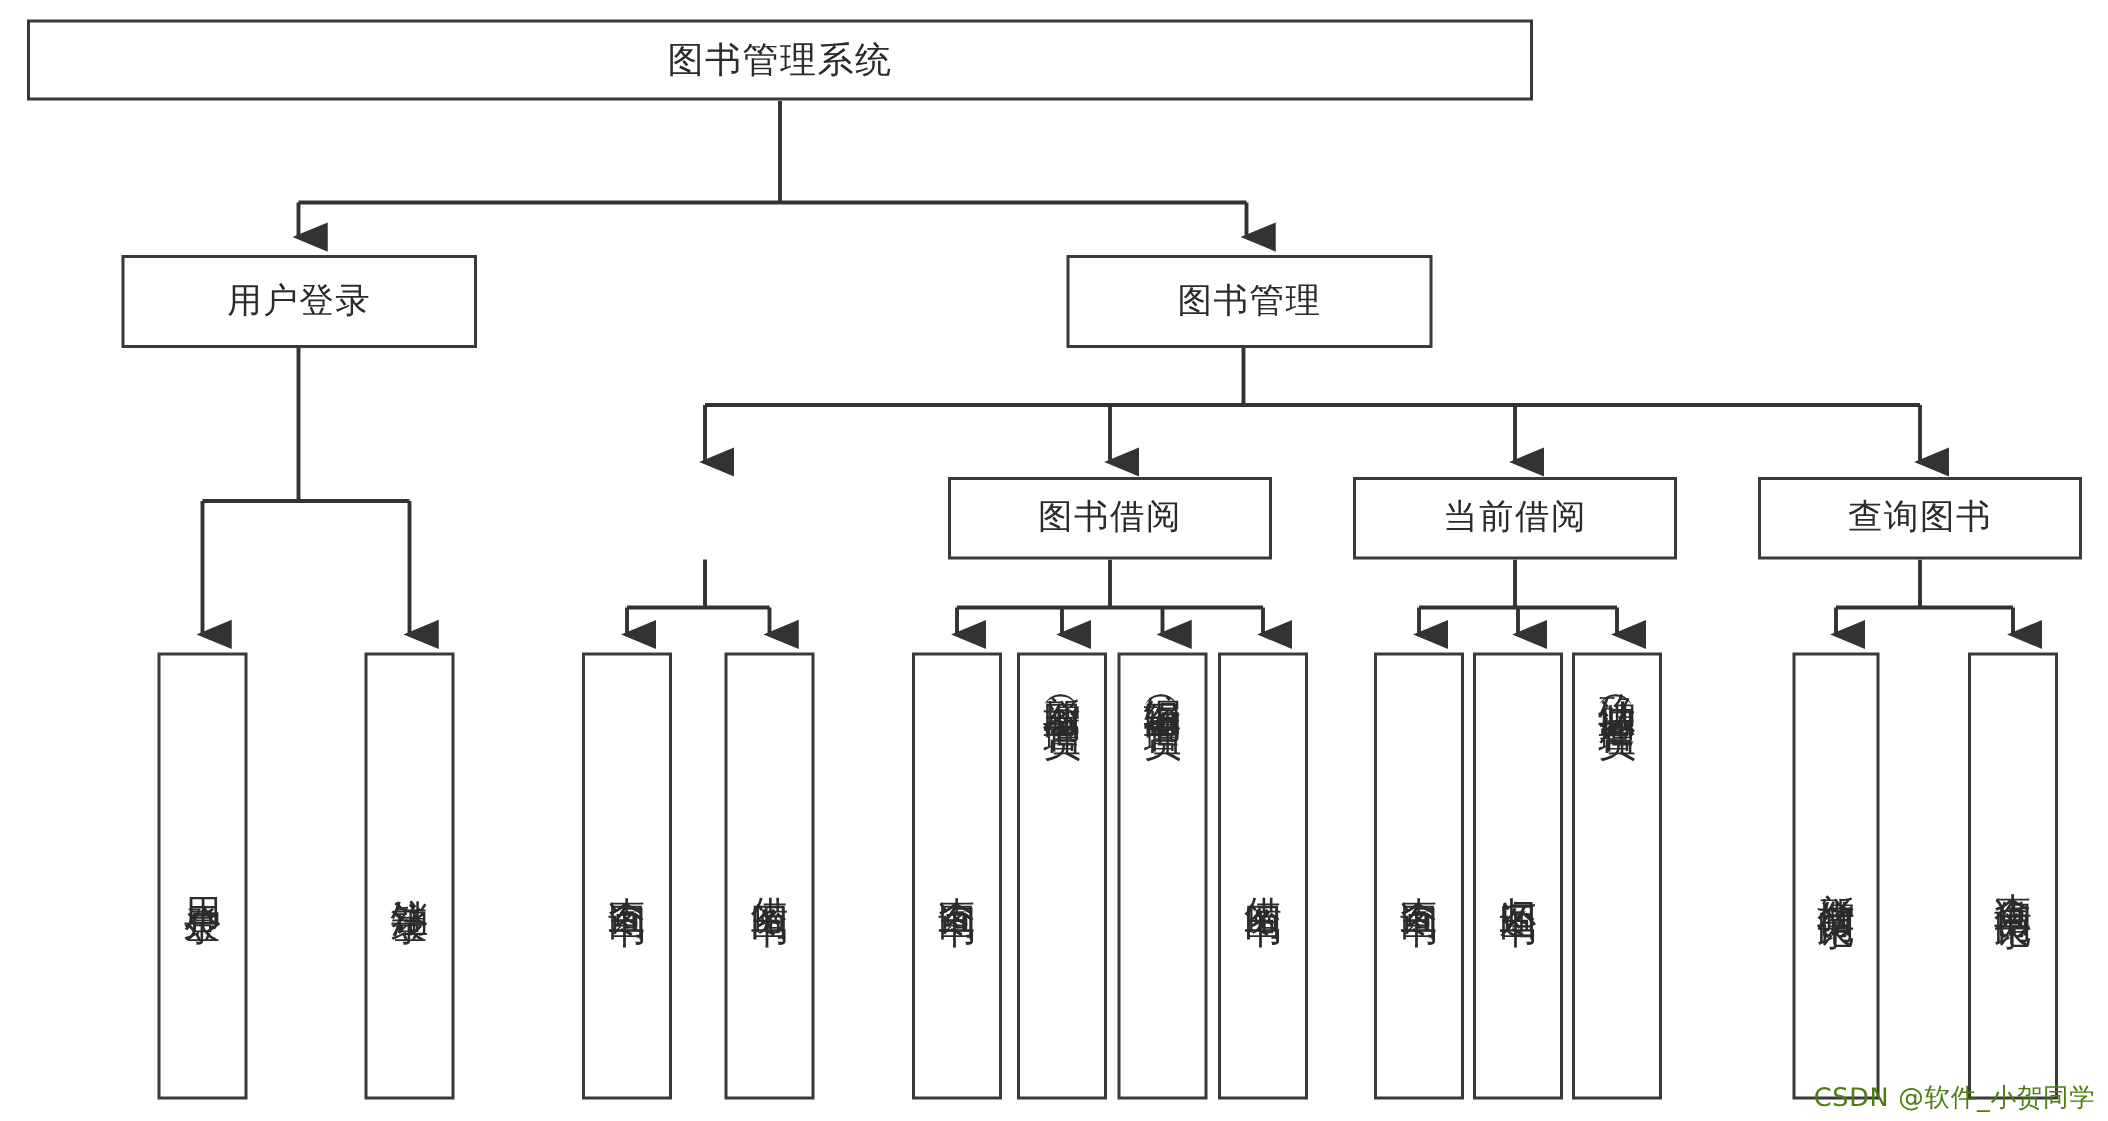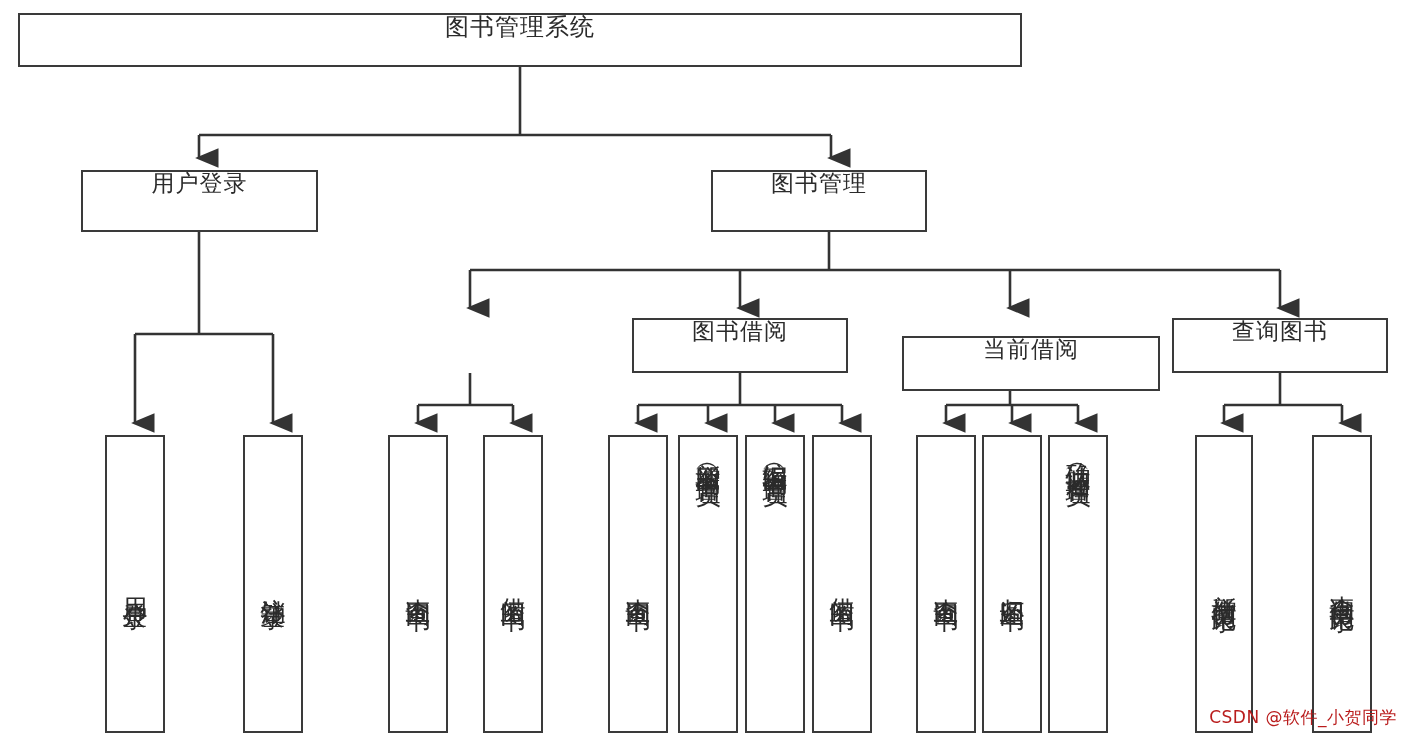--- a/index.html
+++ b/index.html
@@ -24,21 +24,21 @@
     width: 1405px;
     height: 747px;
     pointer-events: none;
   }
   .node {
     position: absolute;
     box-sizing: border-box;
     background: #ffffff;
     border: 2.5px solid #3a3a3a;
     display: flex;
-    align-items: flex-start;
+    align-items: center;
     justify-content: center;
     color: #2b2b2b;
   }
   .node .label {
     display: block;
     text-align: center;
     line-height: 1.0;
   }
   
   .node.horiz .label {
@@ -63,23 +63,23 @@
     white-space: nowrap;
     margin: 0 auto;
   }
   .node.vert.centered {
     align-items: center;
     padding-top: 0;
   }
   .watermark {
     position: absolute;
     right: 8px;
-    bottom: 18px;
+    bottom: 4px;
     font-size: 17px;
-    color: #b91c1c;
+    color: #4d7c0f;
     letter-spacing: 0.5px;
     white-space: nowrap;
     font-family: "DejaVu Sans", "Liberation Sans", sans-serif;
   }
 </style>
 </head>
 <body>
 
 <div id="canvas">
 
@@ -136,28 +136,28 @@
     </g>
   </svg>
 
   <div class="node horiz root" style="left:18px; top:13px; width:1004px; height:54px;">
     <span class="label">图书管理系统</span>
   </div>
 
   <div class="node horiz" style="left:81px; top:170px; width:237px; height:62px;">
     <span class="label">用户登录</span>
   </div>
-  <div class="node horiz" style="left:711px; top:170px; width:216px; height:62px;">
+  <div class="node horiz" style="left:711px; top:170px; width:244px; height:62px;">
     <span class="label">图书管理</span>
   </div>
 
   <div class="node horiz" style="left:632px; top:318px; width:216px; height:55px;">
     <span class="label">图书借阅</span>
   </div>
-  <div class="node horiz" style="left:902px; top:336px; width:258px; height:55px;">
+  <div class="node horiz" style="left:902px; top:318px; width:216px; height:55px;">
     <span class="label">当前借阅</span>
   </div>
   <div class="node horiz" style="left:1172px; top:318px; width:216px; height:55px;">
     <span class="label">查询图书</span>
   </div>
 
   <div class="node vert centered" style="left:105px; top:435px; width:60px; height:298px;">
     <span class="label">用户登录</span>
   </div>
   <div class="node vert centered" style="left:243px; top:435px; width:60px; height:298px;">

